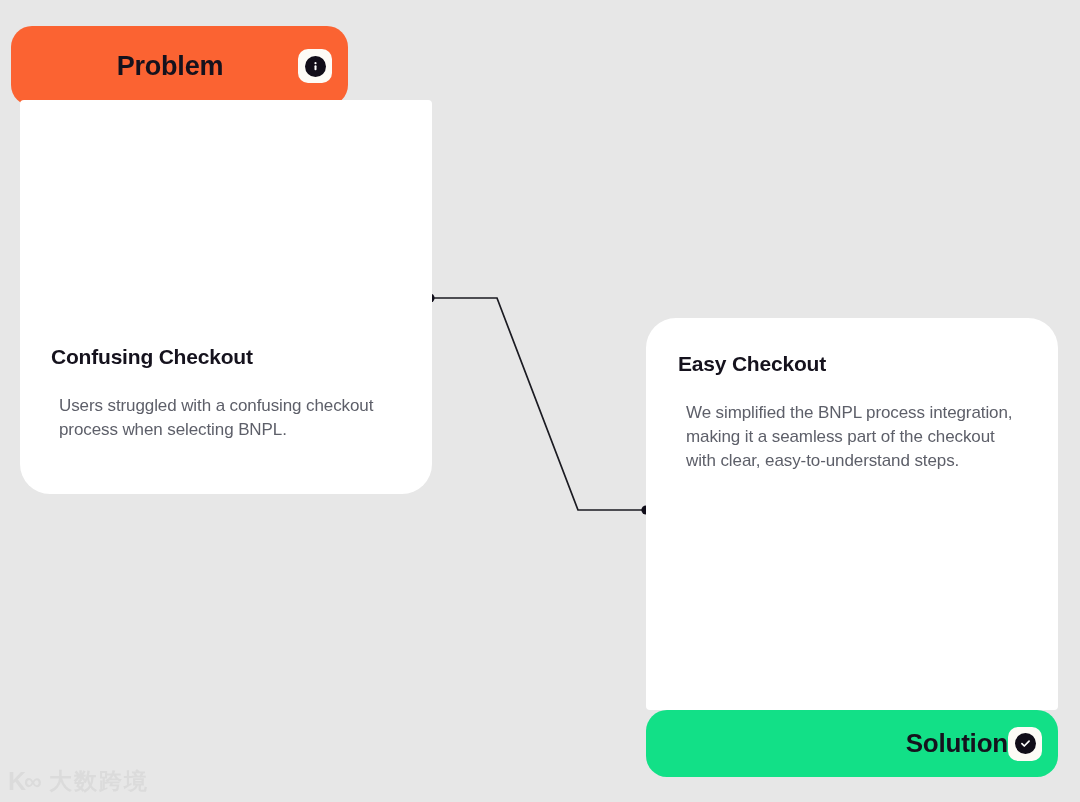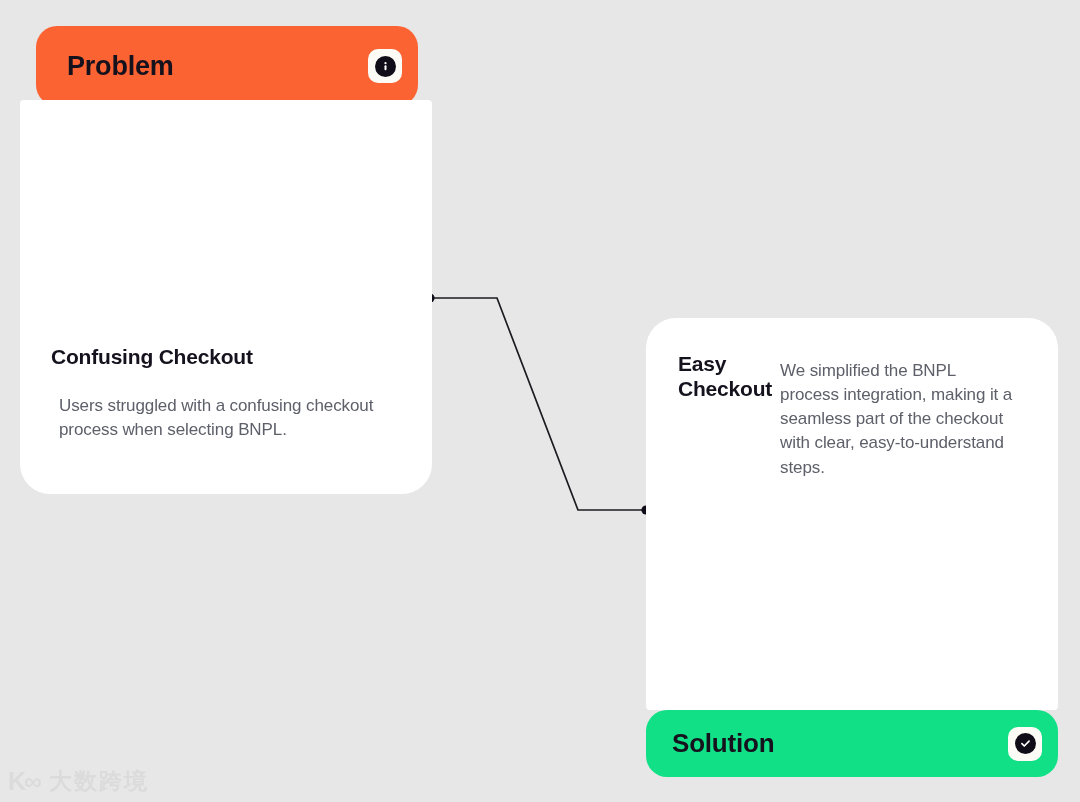--- a/index.html
+++ b/index.html
@@ -17,23 +17,24 @@
   #canvas {
     position: absolute;
     inset: 0;
     width: 1080px;
     height: 802px;
   }
 
   
   .node-left {
     position: absolute;
-    left: 36px;
+    left: 11px;
     top: 26px;
-    width: 382px;
+    width: 337px;
+    text-align: center;
   }
   .header-bar {
     position: relative;
     box-sizing: border-box;
     height: 80px;
     border-radius: 21px;
     display: flex;
     align-items: center;
     padding: 0 16px 0 31px;
   }
@@ -86,21 +87,21 @@
     padding-bottom: 44px;
   }
   .card-right {
     left: 646px;
     top: 318px;
     width: 412px;
     height: 392px;
     border-radius: 30px 30px 4px 4px;
     padding: 0 32px;
     display: flex;
-    flex-direction: row;
+    flex-direction: column;
     justify-content: flex-start;
     padding-top: 33px;
   }
   .card-title {
     font-size: 21px;
     font-weight: bold;
     color: #15121d;
     letter-spacing: -0.2px;
     margin: 0 0 17px 0;
     line-height: 1.2;
@@ -115,20 +116,21 @@
 
   .node-right {
     position: absolute;
     left: 646px;
     top: 710px;
     width: 412px;
   }
   .node-right .header-bar {
     height: 67px;
     padding: 0 16px 0 26px;
+    text-align: right;
   }
   .node-right .header-title { font-size: 26px; }
 
   
   .connector {
     position: absolute;
     left: 0;
     top: 0;
     width: 1080px;
     height: 802px;

